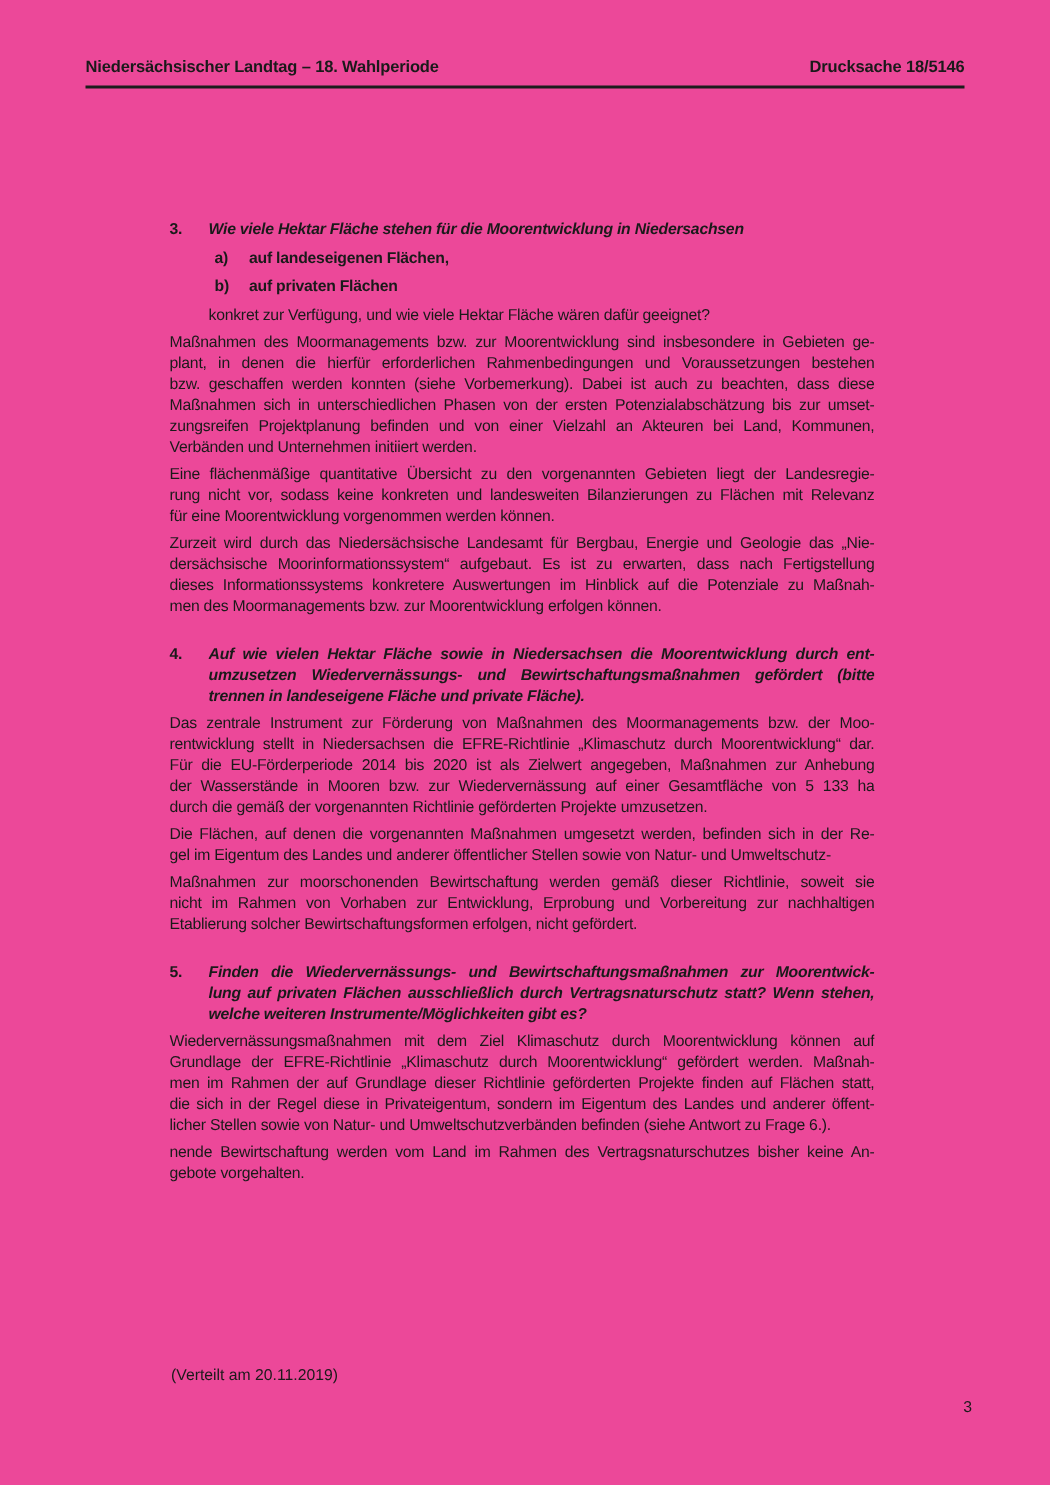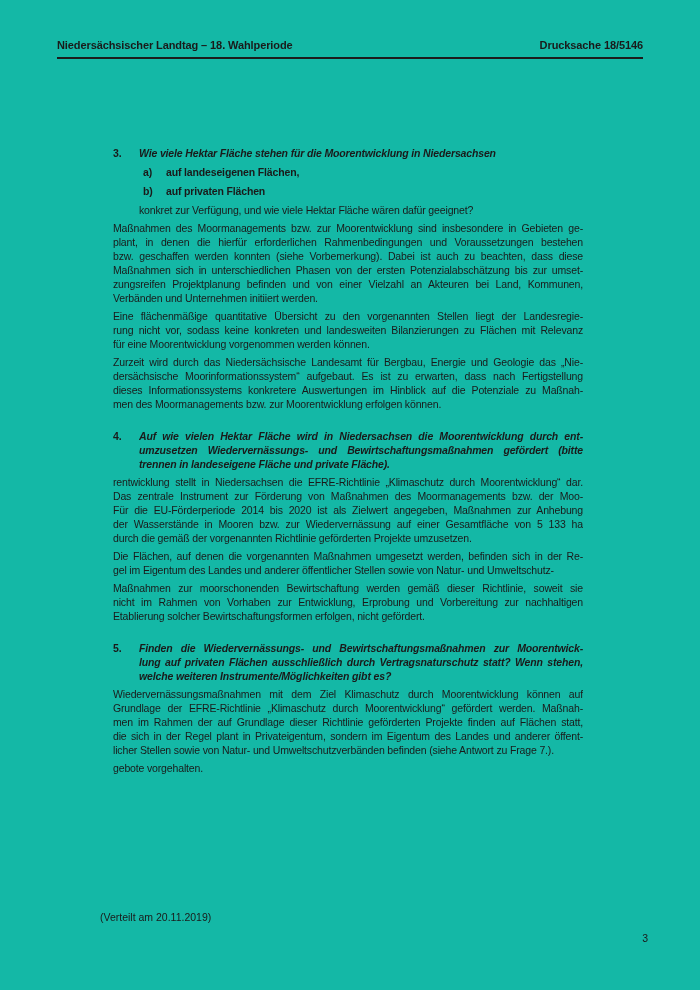--- a/index.html
+++ b/index.html
@@ -1,20 +1,20 @@
 <!DOCTYPE html>
 <html lang="de"><head>
 <meta charset="utf-8">
 <style>
   html, body { margin: 0; padding: 0; background: #ffffff; }
   .page {
     position: relative;
     width: 700px;
     height: 990px;
-    background: #14b8a6;
+    background: #ec4899;
     color: #1a1a1a;
     font-family: "Liberation Sans", "DejaVu Sans", sans-serif;
     overflow: hidden;
   }
   .header {
     position: absolute;
     top: 39px;
     left: 57px;
     width: 586px;
     display: flex;
@@ -53,21 +53,21 @@
   .tline {
     text-align: justify;
     text-align-last: justify;
     height: 14px;
     overflow: hidden;
   }
   .tline:last-child { text-align-last: left; }
   .footer-note {
     position: absolute;
     top: 911px;
-    left: 100px;
+    left: 114px;
     font-size: 10.5px;
   }
   .page-num {
     position: absolute;
     top: 932px;
     right: 52px;
     font-size: 10.5px;
   }
 </style>
 </head>
@@ -102,46 +102,46 @@
       <div class="answers">
         <div class="para">
             <div class="tline">Maßnahmen des Moormanagements bzw. zur Moorentwicklung sind insbesondere in Gebieten ge-</div>
             <div class="tline">plant, in denen die hierfür erforderlichen Rahmenbedingungen und Voraussetzungen bestehen</div>
             <div class="tline">bzw. geschaffen werden konnten (siehe Vorbemerkung). Dabei ist auch zu beachten, dass diese</div>
             <div class="tline">Maßnahmen sich in unterschiedlichen Phasen von der ersten Potenzialabschätzung bis zur umset-</div>
             <div class="tline">zungsreifen Projektplanung befinden und von einer Vielzahl an Akteuren bei Land, Kommunen,</div>
             <div class="tline">Verbänden und Unternehmen initiiert werden.</div>
           </div>
         <div class="para">
-            <div class="tline">Eine flächenmäßige quantitative Übersicht zu den vorgenannten Stellen liegt der Landesregie-</div>
+            <div class="tline">Eine flächenmäßige quantitative Übersicht zu den vorgenannten Gebieten liegt der Landesregie-</div>
             <div class="tline">rung nicht vor, sodass keine konkreten und landesweiten Bilanzierungen zu Flächen mit Relevanz</div>
             <div class="tline">für eine Moorentwicklung vorgenommen werden können.</div>
           </div>
         <div class="para">
             <div class="tline">Zurzeit wird durch das Niedersächsische Landesamt für Bergbau, Energie und Geologie das „Nie-</div>
             <div class="tline">dersächsische Moorinformationssystem“ aufgebaut. Es ist zu erwarten, dass nach Fertigstellung</div>
             <div class="tline">dieses Informationssystems konkretere Auswertungen im Hinblick auf die Potenziale zu Maßnah-</div>
             <div class="tline">men des Moormanagements bzw. zur Moorentwicklung erfolgen können.</div>
           </div>
       </div>
     </section>
 
     <section class="question-section">
       <div class="q-title-row">
         <span class="q-num">4.</span>
         <div class="q-title">
-            <div class="tline">Auf wie vielen Hektar Fläche wird in Niedersachsen die Moorentwicklung durch ent-</div>
+            <div class="tline">Auf wie vielen Hektar Fläche sowie in Niedersachsen die Moorentwicklung durch ent-</div>
             <div class="tline">umzusetzen Wiedervernässungs- und Bewirtschaftungsmaßnahmen gefördert (bitte</div>
             <div class="tline">trennen in landeseigene Fläche und private Fläche).</div>
           </div>
       </div>
       <div class="answers">
         <div class="para">
+            <div class="tline">Das zentrale Instrument zur Förderung von Maßnahmen des Moormanagements bzw. der Moo-</div>
             <div class="tline">rentwicklung stellt in Niedersachsen die EFRE-Richtlinie „Klimaschutz durch Moorentwicklung“ dar.</div>
-            <div class="tline">Das zentrale Instrument zur Förderung von Maßnahmen des Moormanagements bzw. der Moo-</div>
             <div class="tline">Für die EU-Förderperiode 2014 bis 2020 ist als Zielwert angegeben, Maßnahmen zur Anhebung</div>
             <div class="tline">der Wasserstände in Mooren bzw. zur Wiedervernässung auf einer Gesamtfläche von 5 133 ha</div>
             <div class="tline">durch die gemäß der vorgenannten Richtlinie geförderten Projekte umzusetzen.</div>
           </div>
         <div class="para">
             <div class="tline">Die Flächen, auf denen die vorgenannten Maßnahmen umgesetzt werden, befinden sich in der Re-</div>
             <div class="tline">gel im Eigentum des Landes und anderer öffentlicher Stellen sowie von Natur- und Umweltschutz-</div>
           </div>
         <div class="para">
             <div class="tline">Maßnahmen zur moorschonenden Bewirtschaftung werden gemäß dieser Richtlinie, soweit sie</div>
@@ -158,24 +158,25 @@
             <div class="tline">Finden die Wiedervernässungs- und Bewirtschaftungsmaßnahmen zur Moorentwick-</div>
             <div class="tline">lung auf privaten Flächen ausschließlich durch Vertragsnaturschutz statt? Wenn stehen,</div>
             <div class="tline">welche weiteren Instrumente/Möglichkeiten gibt es?</div>
           </div>
       </div>
       <div class="answers">
         <div class="para">
             <div class="tline">Wiedervernässungsmaßnahmen mit dem Ziel Klimaschutz durch Moorentwicklung können auf</div>
             <div class="tline">Grundlage der EFRE-Richtlinie „Klimaschutz durch Moorentwicklung“ gefördert werden. Maßnah-</div>
             <div class="tline">men im Rahmen der auf Grundlage dieser Richtlinie geförderten Projekte finden auf Flächen statt,</div>
-            <div class="tline">die sich in der Regel plant in Privateigentum, sondern im Eigentum des Landes und anderer öffent-</div>
-            <div class="tline">licher Stellen sowie von Natur- und Umweltschutzverbänden befinden (siehe Antwort zu Frage 7.).</div>
+            <div class="tline">die sich in der Regel diese in Privateigentum, sondern im Eigentum des Landes und anderer öffent-</div>
+            <div class="tline">licher Stellen sowie von Natur- und Umweltschutzverbänden befinden (siehe Antwort zu Frage 6.).</div>
           </div>
         <div class="para">
+            <div class="tline">nende Bewirtschaftung werden vom Land im Rahmen des Vertragsnaturschutzes bisher keine An-</div>
             <div class="tline">gebote vorgehalten.</div>
           </div>
       </div>
     </section>
 
   </div>
 
   <div class="footer-note">(Verteilt am 20.11.2019)</div>
   <div class="page-num">3</div>
 

